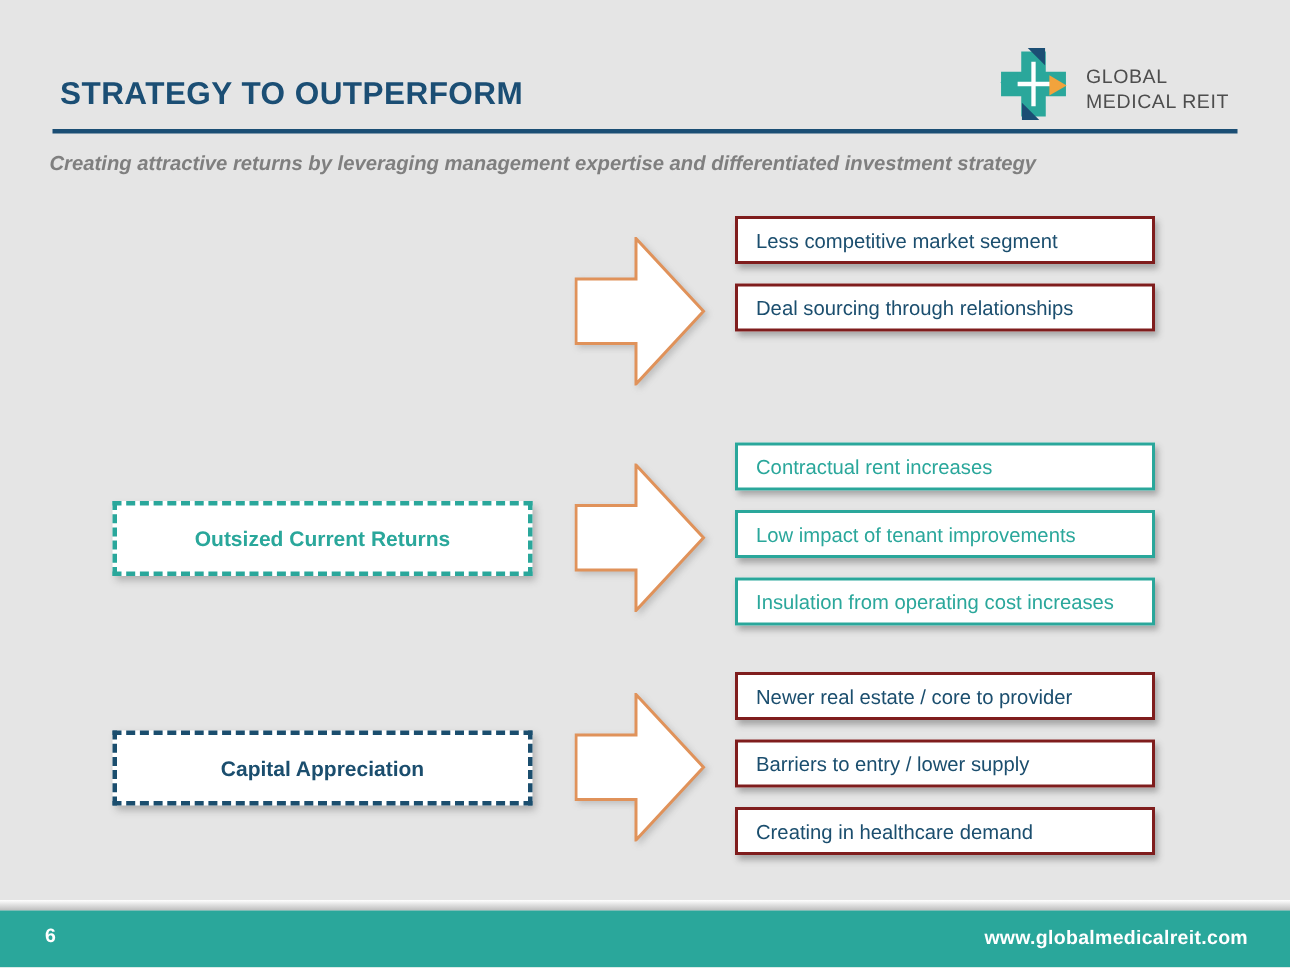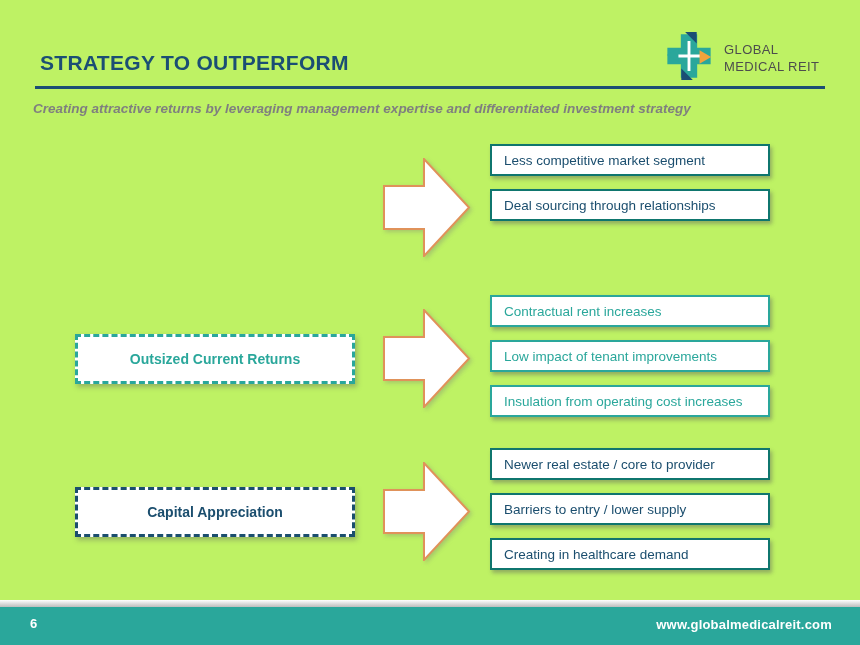--- a/index.html
+++ b/index.html
@@ -1,17 +1,17 @@
 <!DOCTYPE html>
 <html><head>
 <meta charset="utf-8">
 <style>
   html,body { margin:0; padding:0; background:#fff; }
   .slide {
-    position:relative; width:860px; height:645px; background:#bef264;
+    position:relative; width:860px; height:645px; background:#e5e5e5;
     font-family:"Liberation Sans", sans-serif; overflow:hidden;
   }
   
   .title {
     position:absolute; left:40px; top:51px;
     font-size:21px; font-weight:bold; color:#1B4E74; letter-spacing:.3px;
   }
   .title-rule {
     position:absolute; left:35px; top:86px; width:790px; height:3px; background:#1B4E74;
   }
@@ -31,21 +31,21 @@
   .pillar {
     position:absolute; left:75px; top:39px; width:280px; height:50px;
     display:flex; align-items:center; justify-content:center; text-align:center;
     border:3px dashed #1B4E6E; background:#fff; box-sizing:border-box;
     box-shadow:2px 3px 5px rgba(90,90,90,.4);
     font-weight:bold; font-size:14px; color:#1B4E6E;
   }
   .benefit {
     position:absolute; left:490px; width:280px; height:32px;
     display:flex; align-items:center; padding-left:12px; box-sizing:border-box;
-    border:2px solid #0f766e; background:#fff;
+    border:2px solid #7f1d1d; background:#fff;
     box-shadow:2px 3px 4px rgba(90,90,90,.45);
     font-size:13.5px; color:#1B4E6E; white-space:nowrap;
   }
   .b1 { top:0; } .b2 { top:45px; } .b3 { top:90px; }
 
   .teal-theme .pillar { border-color:#2AA79B; color:#2AA79B; }
   .teal-theme .benefit { border-color:#2AA79B; color:#2AA79B; }
 
   .arrow {
     position:absolute; left:383px; top:14px;

